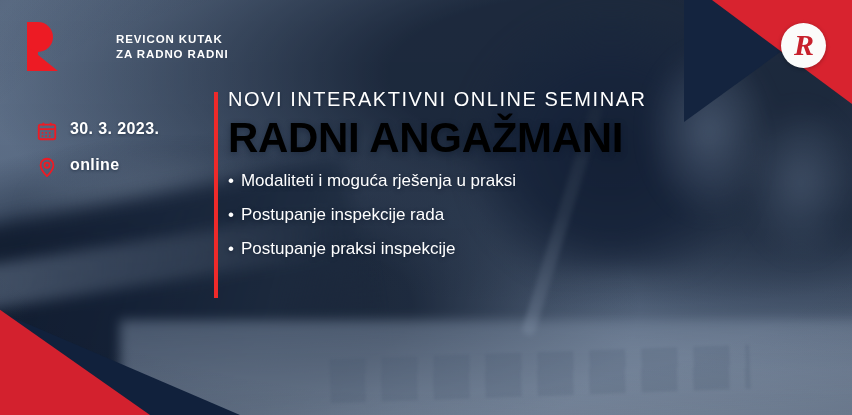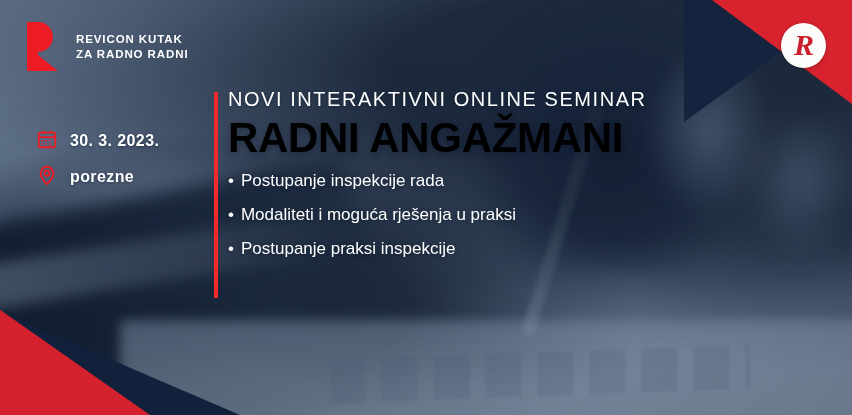--- a/index.html
+++ b/index.html
@@ -120,42 +120,42 @@
   .badge .rr{
     font-family:"Liberation Serif", serif;
     font-style:italic;font-weight:700;
     font-size:30px;line-height:1;
     color:#c8202c;
     transform:translateY(-1px);
     letter-spacing:-1px;
   }
 
   
-  .logo{position:absolute;left:27px;top:22px;display:flex;align-items:center;}
+  .logo{position:absolute;left:27px;top:22px;display:flex;align-items:center;gap:40px;}
   .logo-mark{position:relative;width:38px;height:49px;margin-right:11px;}
   .logo-mark .stem{position:absolute;left:0;top:0;width:11px;height:49px;background:#ed1b24;}
   .logo-mark .bowl{
     position:absolute;left:11px;top:0;width:15px;height:30px;
     background:#ed1b24;
     border-radius:0 15px 15px 0;
   }
   .logo-mark .leg{
     position:absolute;left:0;top:24px;width:31px;height:25px;
     background:#ed1b24;
     clip-path:polygon(0 0,100% 100%,0 100%);
   }
   .logo-text{display:flex;flex-direction:column;justify-content:center;}
   .logo-text span{
     color:#ffffff;font-weight:700;font-size:11.5px;
     letter-spacing:.9px;line-height:14.5px;white-space:nowrap;
   }
 
   
   .info{position:absolute;left:36px;top:120px;}
-  .info-row{display:flex;align-items:flex-end;height:30px;margin-bottom:6px;}
+  .info-row{display:flex;align-items:flex-start;height:30px;margin-bottom:6px;}
   .info-row .ico{width:22px;height:22px;margin-right:12px;flex:0 0 22px;display:block;}
   .info-row .txt{
     color:#ffffff;font-size:16px;font-weight:700;letter-spacing:.4px;
     text-shadow:0 1px 3px rgba(10,22,40,.5);white-space:nowrap;
   }
 
   
   .redbar{position:absolute;left:214px;top:92px;width:4px;height:206px;background:#ef2a2a;}
   .content{position:absolute;left:228px;top:90px;width:600px;}
   .kicker{
@@ -236,38 +236,38 @@
       </svg>
       <span class="txt">30. 3. 2023.</span>
     </div>
 
 
     <div class="info-row">
       <svg class="ico" viewBox="0 0 24 24" fill="none" stroke="#ed1b24" stroke-width="2">
         <path d="M12 22s7-7.2 7-12a7 7 0 1 0-14 0c0 4.8 7 12 7 12z" stroke-linejoin="round"></path>
         <circle cx="12" cy="10" r="2.8"></circle>
       </svg>
-      <span class="txt">porezne</span>
+      <span class="txt">online</span>
     </div>
 
   </div>
 
   <div class="redbar"></div>
 
   <div class="content">
     <div class="kicker">NOVI INTERAKTIVNI ONLINE SEMINAR</div>
     <div class="headline">
       <span class="l1">RADNI ANGAŽMANI</span>
     </div>
     <div class="bullets">
       <div class="bullet">
-        <span class="dot">•</span><span>Postupanje inspekcije rada</span>
+        <span class="dot">•</span><span>Modaliteti i moguća rješenja u praksi</span>
       </div>
       <div class="bullet">
-        <span class="dot">•</span><span>Modaliteti i moguća rješenja u praksi</span>
+        <span class="dot">•</span><span>Postupanje inspekcije rada</span>
       </div>
       <div class="bullet">
         <span class="dot">•</span><span>Postupanje praksi inspekcije</span>
       </div>
     </div>
   </div>
 
 </div>
 
 </body></html>

